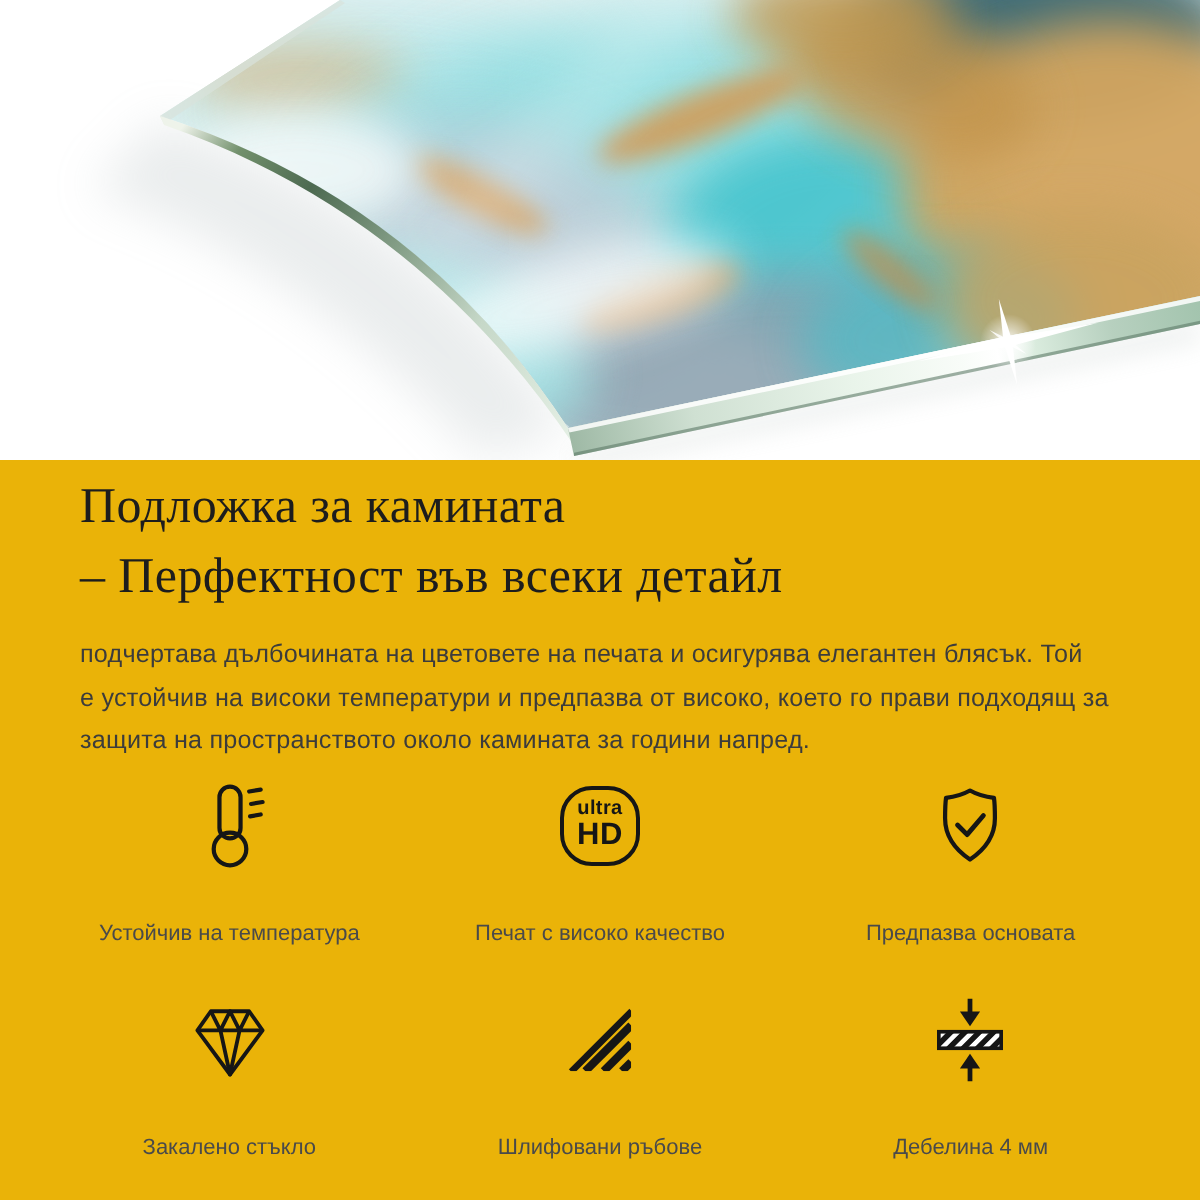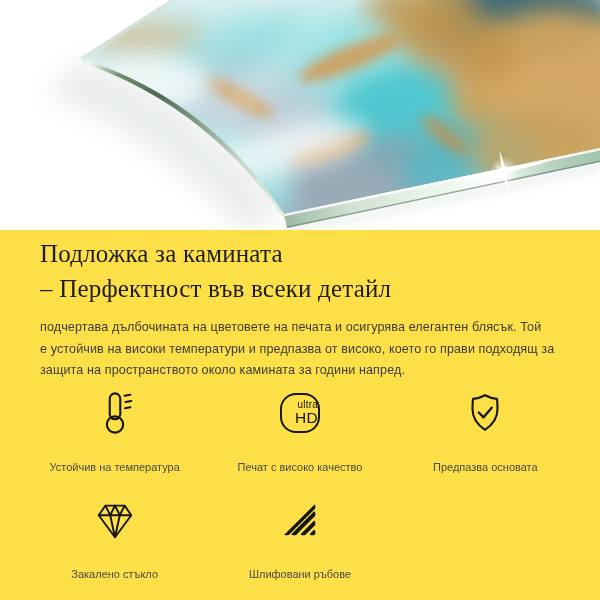--- a/index.html
+++ b/index.html
@@ -1,37 +1,37 @@
 <!DOCTYPE html>
 <html><head>
 <meta charset="utf-8">
 <style>
   html,body{margin:0;padding:0;background:#ffffff;}
-  .page{position:relative;width:600px;height:600px;background:#fde047;overflow:hidden;
+  .page{position:relative;width:600px;height:600px;background:#eab308;overflow:hidden;
         font-family:"Liberation Sans","DejaVu Sans",sans-serif;}
   
   .hero{position:relative;width:600px;height:230px;background:#ffffff;}
   .hero svg{display:block;}
   
   .content{padding:6px 40px 0 40px;}
   .title{margin:0;font-family:"Liberation Serif","DejaVu Serif",serif;font-weight:400;
          font-size:25px;line-height:35px;color:#1d1d1d;letter-spacing:.2px;}
   .title span{display:block;}
   .desc{margin-top:11px;font-size:12.6px;line-height:21.5px;color:#3c3c3c;letter-spacing:.1px;}
   .desc div{white-space:nowrap;}
   
   .features{margin:7px 22px 0 22px;display:grid;grid-template-columns:repeat(3,1fr);
             row-gap:22px;justify-items:center;}
   .feature{display:flex;flex-direction:column;align-items:center;width:100%;}
   .ficon{height:48px;display:flex;align-items:center;justify-content:center;}
   .flabel{margin-top:24px;font-size:11px;line-height:13px;color:#4a4a4a;text-align:center;}
   
   .uhd{width:36px;height:36px;border:2.6px solid #161616;border-radius:16px;
-       display:flex;flex-direction:column;align-items:flex-end;justify-content:center;
-       font-weight:normal;color:#161616;}
+       display:flex;flex-direction:column;align-items:center;justify-content:center;
+       font-weight:bold;color:#161616;}
   .uhd .u{font-size:10px;line-height:10px;letter-spacing:.2px;}
   .uhd .h{font-size:15.5px;line-height:15px;letter-spacing:.3px;}
 </style>
 </head>
 <body>
 
 <div class="page">
 
   <div class="hero">
     <svg width="600" height="230" viewBox="0 0 600 230">
@@ -187,15 +187,33 @@
             <line x1="8" y1="41" x2="41" y2="8"></line>
             <line x1="16" y1="41" x2="41" y2="16"></line>
             <line x1="26" y1="41" x2="41" y2="26"></line>
             <line x1="36" y1="41" x2="41" y2="36"></line>
           </g>
         </svg>
       </div>
       <div class="flabel">Шлифовани ръбове</div>
     </div>
 
+    <div class="feature">
+      <div class="ficon">
+        <svg width="44" height="46" viewBox="0 0 48 48">
+          <defs>
+            <pattern id="hatchP" width="5.5" height="5.5" patternUnits="userSpaceOnUse" patternTransform="rotate(45)">
+              <rect width="5.5" height="5.5" fill="#ffffff"></rect>
+              <rect width="3" height="5.5" fill="#161616"></rect>
+            </pattern>
+          </defs>
+          <rect x="7" y="19.5" width="34" height="9" fill="url(#hatchP)" stroke="#161616" stroke-width="2"></rect>
+          <line x1="24" y1="1.5" x2="24" y2="9" stroke="#161616" stroke-width="2.6"></line>
+          <polygon points="18.5,8.5 29.5,8.5 24,16.5" fill="#161616"></polygon>
+          <line x1="24" y1="46.5" x2="24" y2="39" stroke="#161616" stroke-width="2.6"></line>
+          <polygon points="18.5,39.5 29.5,39.5 24,31.5" fill="#161616"></polygon>
+        </svg>
+      </div>
+      <div class="flabel">Дебелина 4 мм</div>
+    </div>
 
   </div>
 </div>
 
 </body></html>

